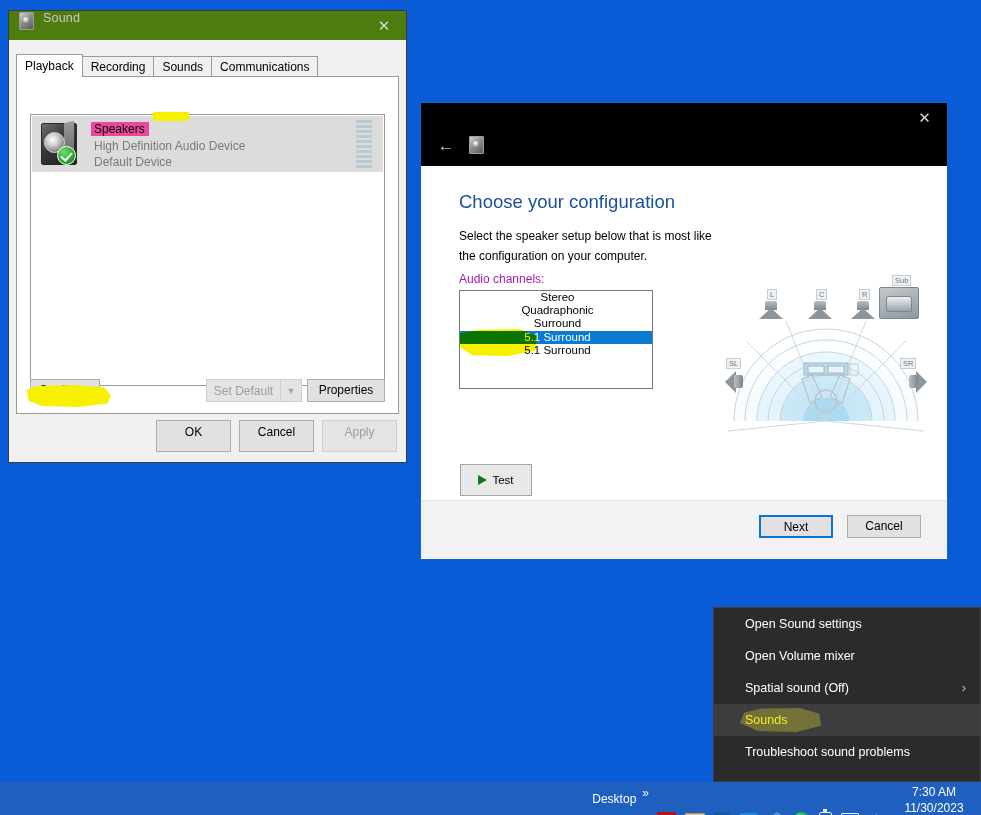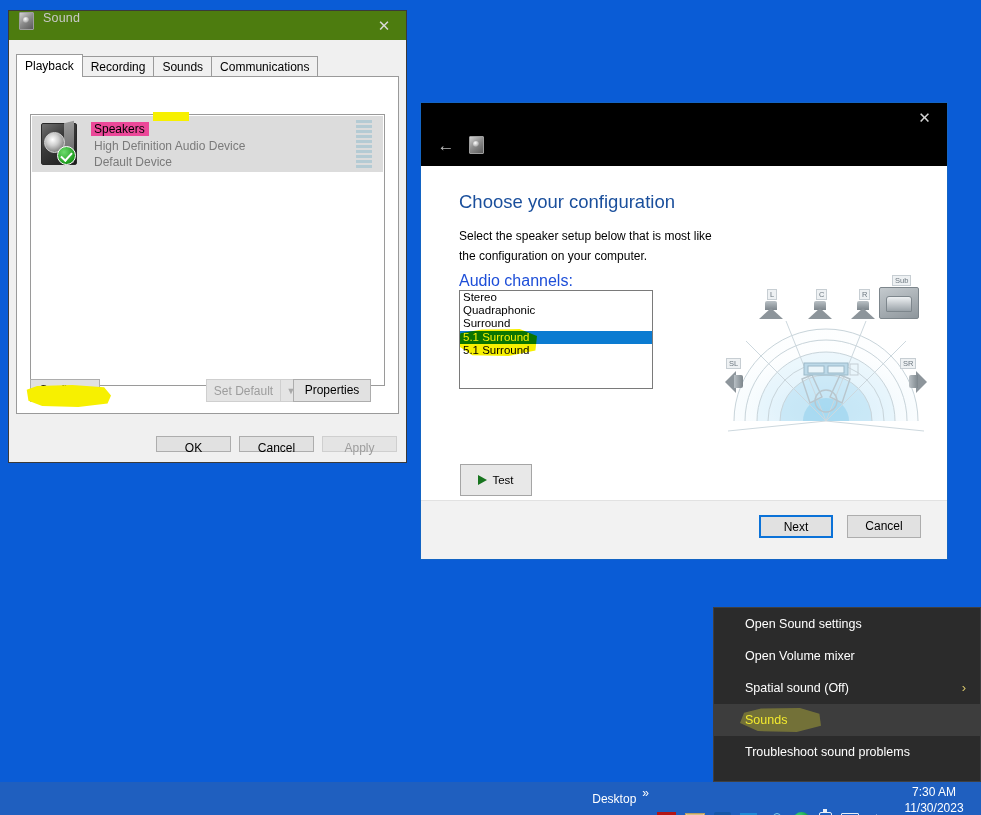--- a/index.html
+++ b/index.html
@@ -171,33 +171,33 @@
     color: #9d9d9d; font-size: 12px;
   }
   #set-default-label { flex: 1 1 auto; text-align: center; }
   #set-default-arrow {
     width: 20px; height: 100%;
     border-left: 1px solid #cfcfcf;
     display: flex; align-items: center; justify-content: center;
     font-size: 9px; color: #a8a8a8;
   }
   #properties-btn {
-    position: absolute; right: 27px; bottom: 11px;
+    position: absolute; right: 13px; bottom: 11px;
     width: 78px; height: 23px; line-height: 21px;
     text-align: center;
     font-size: 12px; color: #000;
     background: #e1e1e1; border: 1px solid #adadad;
     box-sizing: border-box;
   }
   #dialog-buttons {
     position: absolute; right: 9px; bottom: 10px;
     display: flex; gap: 8px;
   }
   .dlg-btn {
-    width: 75px; height: 16px; line-height: 22px;
+    width: 75px; height: 32px; line-height: 22px;
     text-align: center; font-size: 12px;
     background: #e1e1e1; border: 1px solid #adadad;
     color: #000; box-sizing: border-box;
   }
   .dlg-btn.disabled { color: #9d9d9d; background: #e4e4e4; border-color: #cfcfcf; }
 
   
   #wizard {
     position: absolute; left: 420px; top: 102px;
     width: 528px; height: 458px;
@@ -237,27 +237,27 @@
   #wizard-heading {
     position: absolute; left: 38px; top: 25px;
     font-size: 18.5px; color: #1a4f9c; font-weight: 400;
   }
   #wizard-desc {
     position: absolute; left: 38px; top: 60px; width: 255px;
     font-size: 12px; color: #000; line-height: 20px;
   }
   #channels-label {
     position: absolute; left: 38px; top: 106px;
-    font-size: 16px; color: #1d4ed8;
+    font-size: 12px; color: #a21caf;
   }
   #channels-list {
     position: absolute; left: 38px; top: 124px;
     width: 194px; height: 99px;
     background: #fff; border: 1px solid #7a7a7a;
-    box-sizing: border-box; overflow: hidden;
+    box-sizing: border-box; overflow: hidden; text-align: center;
   }
   .ch-item {
     height: 13.2px; line-height: 13.2px;
     font-size: 11.5px; color: #000;
     padding-left: 3px;
     white-space: nowrap;
   }
   .ch-item.selected { background: #0b7bd1; color: #fff; }
   #ch-highlight {
     position: absolute; left: -2px; top: 38px;

